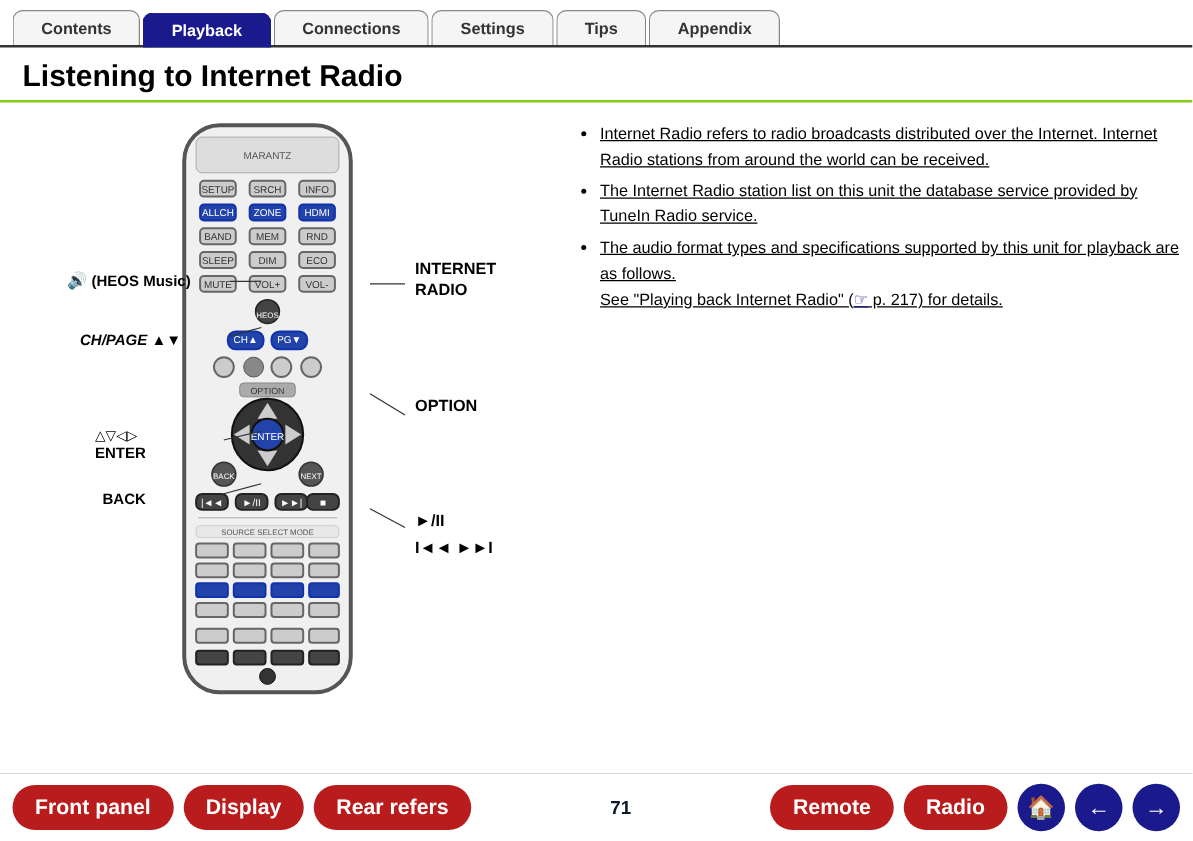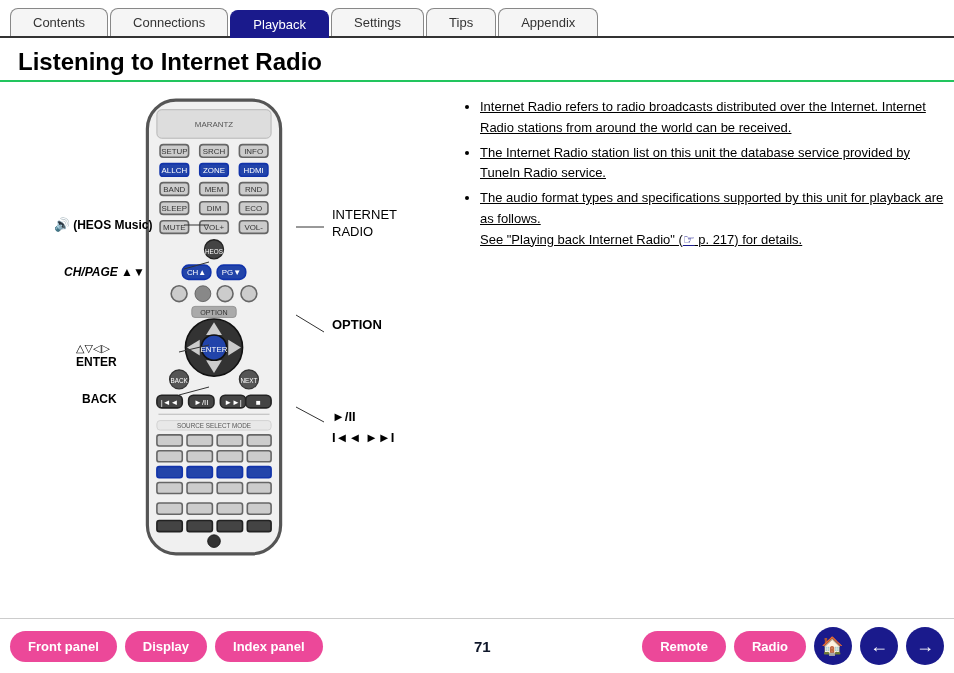--- a/index.html
+++ b/index.html
@@ -16,21 +16,21 @@
     .top-nav {
       display: flex;
       align-items: flex-end;
       border-bottom: 2px solid #333;
       padding: 0 10px;
       margin-top: 8px;
     }
     .nav-tab {
       padding: 6px 22px;
       font-size: 13px;
-      font-weight: normal;
+      font-weight: bold;
       cursor: pointer;
       border: 1.5px solid #888;
       border-bottom: none;
       border-radius: 8px 8px 0 0;
       margin-right: 2px;
       background: #f5f5f5;
       color: #333;
       text-decoration: none;
     }
     .nav-tab.active {
@@ -40,21 +40,21 @@
       z-index: 2;
       position: relative;
       bottom: -2px;
     }
 
     
     .page-title {
       font-size: 24px;
       font-weight: bold;
       padding: 10px 18px 4px 18px;
-      border-bottom: 2px solid #22c55e;
+      border-bottom: 2px solid #84cc16;
       margin-bottom: 0;
     }
 
     
     .main-content {
       display: flex;
       padding: 10px 10px 5px 10px;
     }
 
     
@@ -147,21 +147,21 @@
 
     .label-back {
       left: 28px;
       top: 295px;
     }
 
     .label-internet-radio {
       left: 278px;
       top: 110px;
       font-size: 13px;
-      font-weight: normal;
+      font-weight: bold;
       line-height: 1.3;
     }
 
     .label-option {
       left: 278px;
       top: 220px;
       font-size: 13px;
       font-weight: bold;
     }
 
@@ -197,26 +197,26 @@
       border-top: 1px solid #ccc;
     }
 
     .bottom-left {
       display: flex;
       gap: 8px;
       align-items: center;
     }
 
     .nav-btn {
-      background: #ec4899;
+      background: #b91c1c;
       color: #fff;
       border: none;
       border-radius: 20px;
       padding: 8px 18px;
-      font-size: 13px;
+      font-size: 17px;
       font-weight: bold;
       cursor: pointer;
     }
 
     .page-number {
       font-size: 15px;
       font-weight: bold;
       color: #0f172a;
       margin: 0 15px;
     }
@@ -281,22 +281,22 @@
       font-size: 5px;
       fill: #333;
       text-anchor: middle;
     }
   </style>
 </head>
 <body>
 
 <nav class="top-nav">
   <a class="nav-tab">Contents</a>
+  <a class="nav-tab active">Playback</a>
   <a class="nav-tab">Connections</a>
-  <a class="nav-tab active">Playback</a>
   <a class="nav-tab">Settings</a>
   <a class="nav-tab">Tips</a>
   <a class="nav-tab">Appendix</a>
 </nav>
 
 <h1 class="page-title">Listening to Internet Radio</h1>
 
 <div class="main-content">
 
   <div class="left-section">
@@ -488,21 +488,21 @@
       </li>
     </ul>
   </div>
 
 </div>
 
 <div class="bottom-bar">
   <div class="bottom-left">
     <button class="nav-btn">Front panel</button>
     <button class="nav-btn">Display</button>
-    <button class="nav-btn">Index panel</button>
+    <button class="nav-btn">Rear refers</button>
   </div>
   <span class="page-number">71</span>
   <div class="bottom-right">
     <button class="nav-btn">Remote</button>
     <button class="nav-btn">Radio</button>
     <button class="icon-btn" title="Home">🏠</button>
     <button class="icon-btn" title="Back">←</button>
     <button class="icon-btn" title="Forward">→</button>
   </div>
 </div>

